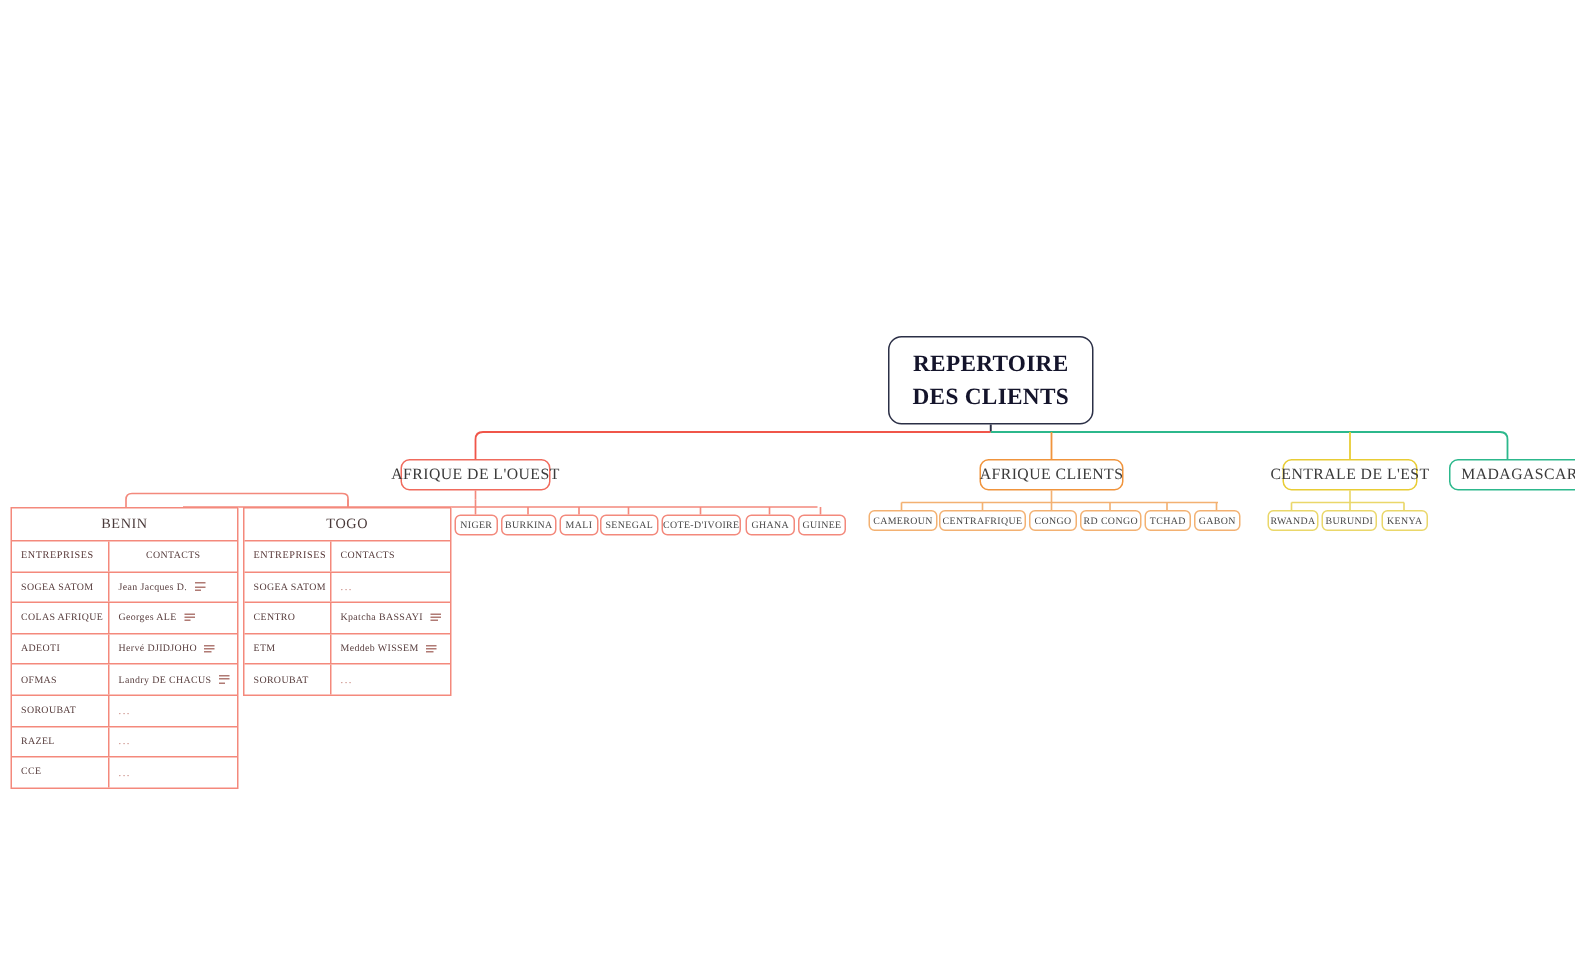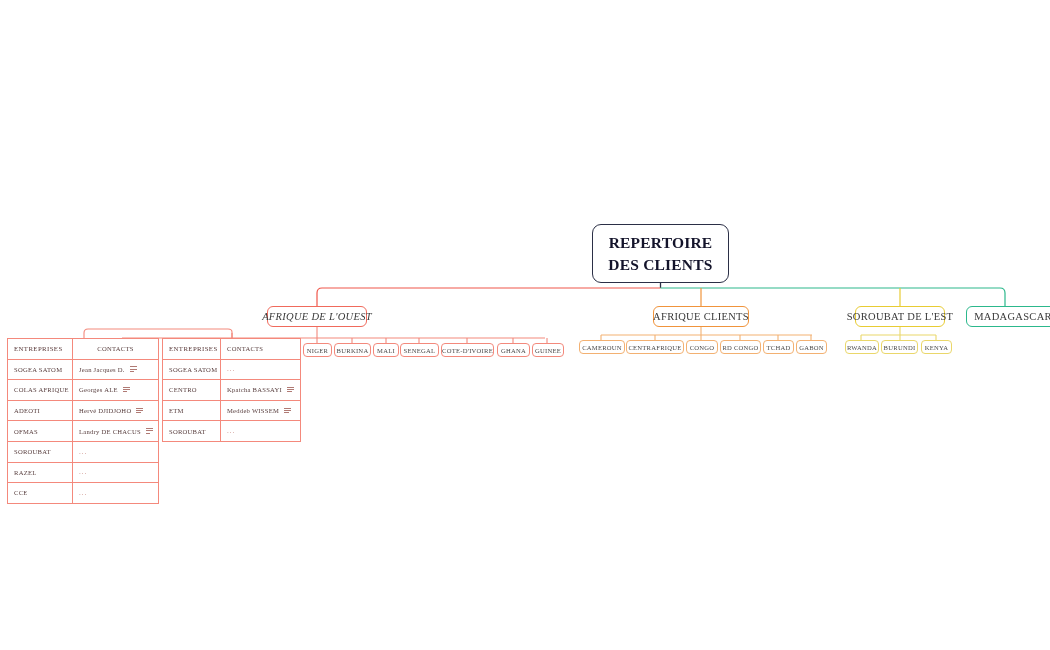--- a/index.html
+++ b/index.html
@@ -180,30 +180,30 @@
     <path d="M861,288 L861,293" stroke="#ead76a" stroke-width="1.1" fill="none"></path>
     <path d="M900,288 L900,293" stroke="#ead76a" stroke-width="1.1" fill="none"></path>
     <path d="M936,288 L936,293" stroke="#ead76a" stroke-width="1.1" fill="none"></path>
   </svg>
 
   <div class="root-node">
     <div class="root-label">REPERTOIRE
 DES CLIENTS</div>
   </div>
 
-  <div class="region" style="left:267px;top:259px;width:100px;border-color:#f06a5c;font-style:italic;">
+  <div class="region" style="left:267px;top:259px;width:100px;border-color:#f06a5c;">
     <span class="lbl">AFRIQUE DE L'OUEST</span>
   </div>
 
   <div class="region" style="left:653px;top:259px;width:96px;border-color:#f0943c;">
     <span class="lbl">AFRIQUE CLIENTS</span>
   </div>
 
   <div class="region" style="left:855px;top:259px;width:90px;border-color:#e8cc34;">
-    <span class="lbl">SOROUBAT DE L'EST</span>
+    <span class="lbl">CENTRALE DE L'EST</span>
   </div>
 
   <div class="region" style="left:966px;top:259px;width:94px;border-color:#2cb88c;">
     <span class="lbl">MADAGASCAR</span>
   </div>
 
   <div class="leaf" style="left:303px;top:296px;width:29px;">
     <span class="lbl">NIGER</span>
   </div>
   <div class="leaf" style="left:334px;top:296px;width:37px;">
@@ -248,20 +248,23 @@
     <span class="lbl">RWANDA</span>
   </div>
   <div class="leaf" style="left:881px;top:293px;width:37px;border-color:#ead76a;">
     <span class="lbl">BURUNDI</span>
   </div>
   <div class="leaf" style="left:921px;top:293px;width:31px;border-color:#ead76a;">
     <span class="lbl">KENYA</span>
   </div>
 
   <div class="ctable" style="left:7px;top:291px;width:152px;">
+    <div class="thead">
+      <span class="t">BENIN</span>
+    </div>
 
     <div class="trow">
       <div class="tc c0 hdr" style="width:65px;">
         <span class="txt">ENTREPRISES</span>
       </div>
       <div class="tc hdrc" style="width:85px;">
         <span class="txt">CONTACTS</span>
       </div>
     </div>
 
@@ -343,20 +346,23 @@
       <div class="tc c0" style="width:65px;">
           <span class="txt">CCE</span>
         </div>
       <div class="tc" style="width:85px;">
           <span class="dots">...</span>
         </div>
     </div>
   </div>
 
   <div class="ctable" style="left:162px;top:291px;width:139px;">
+    <div class="thead">
+      <span class="t">TOGO</span>
+    </div>
 
     <div class="trow">
       <div class="tc c0 hdr" style="width:58px;">
         <span class="txt">ENTREPRISES</span>
       </div>
       <div class="tc" style="width:79px;">
         <span class="txt">CONTACTS</span>
       </div>
     </div>
 

